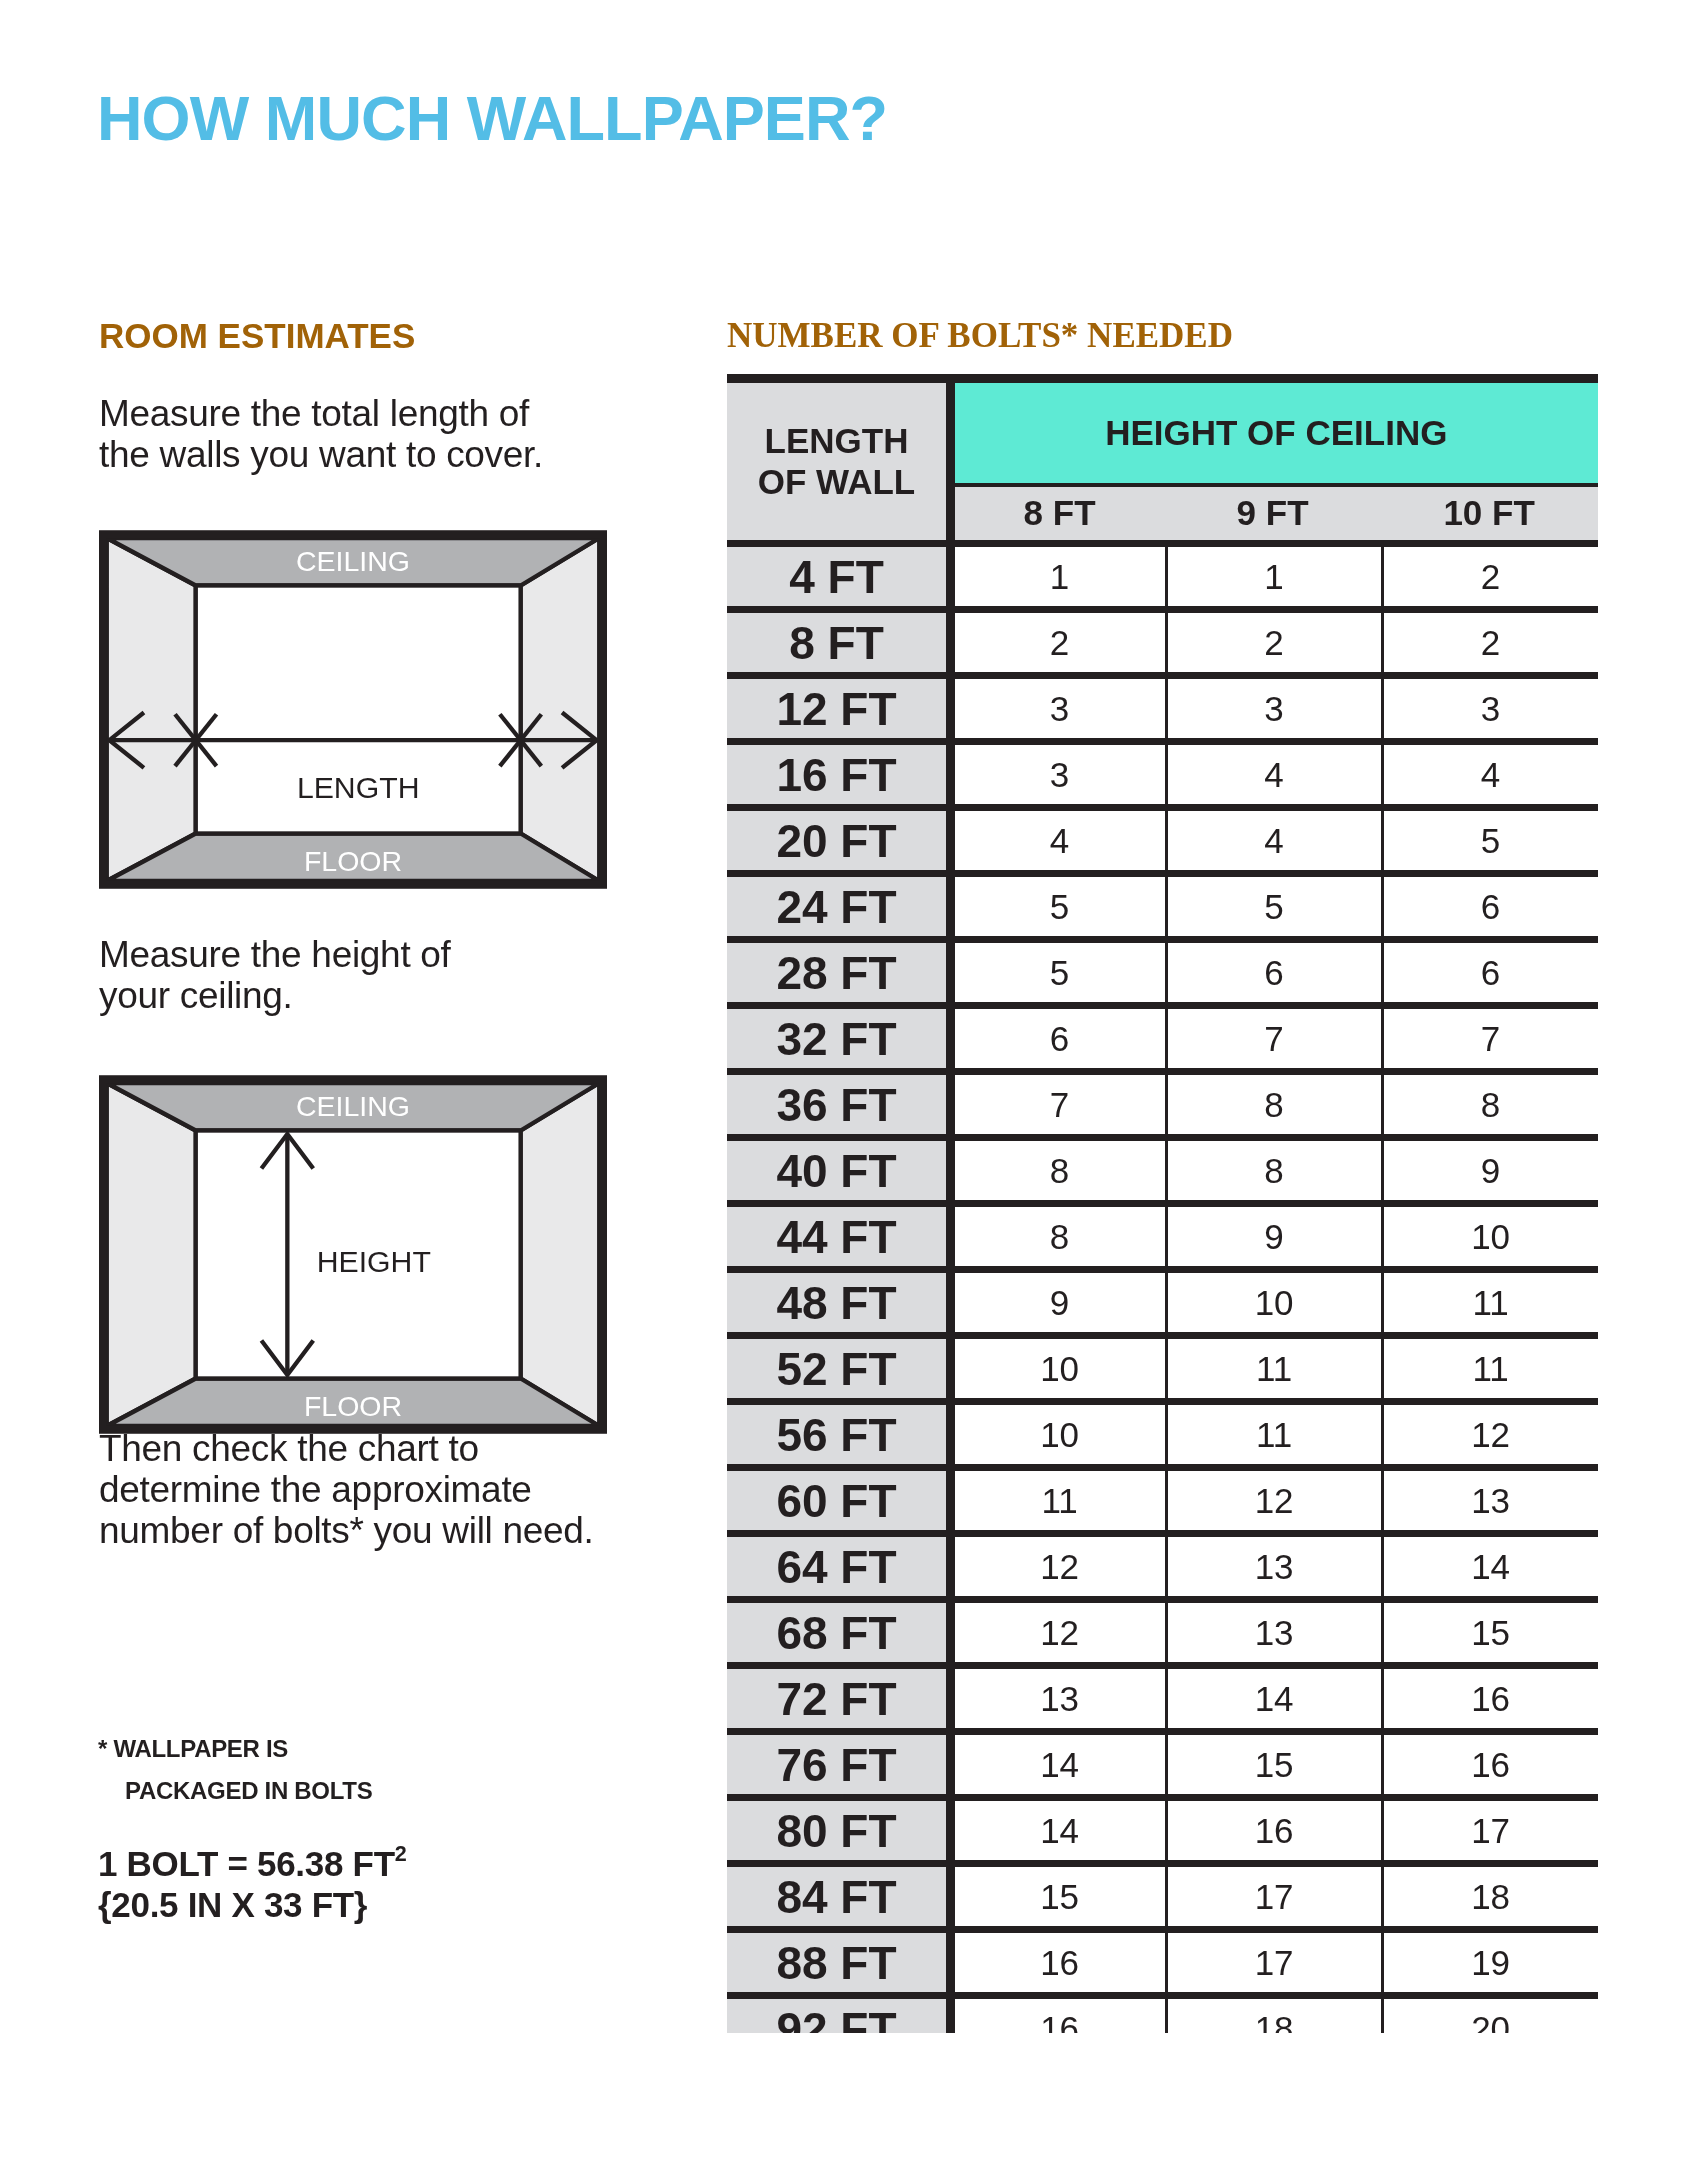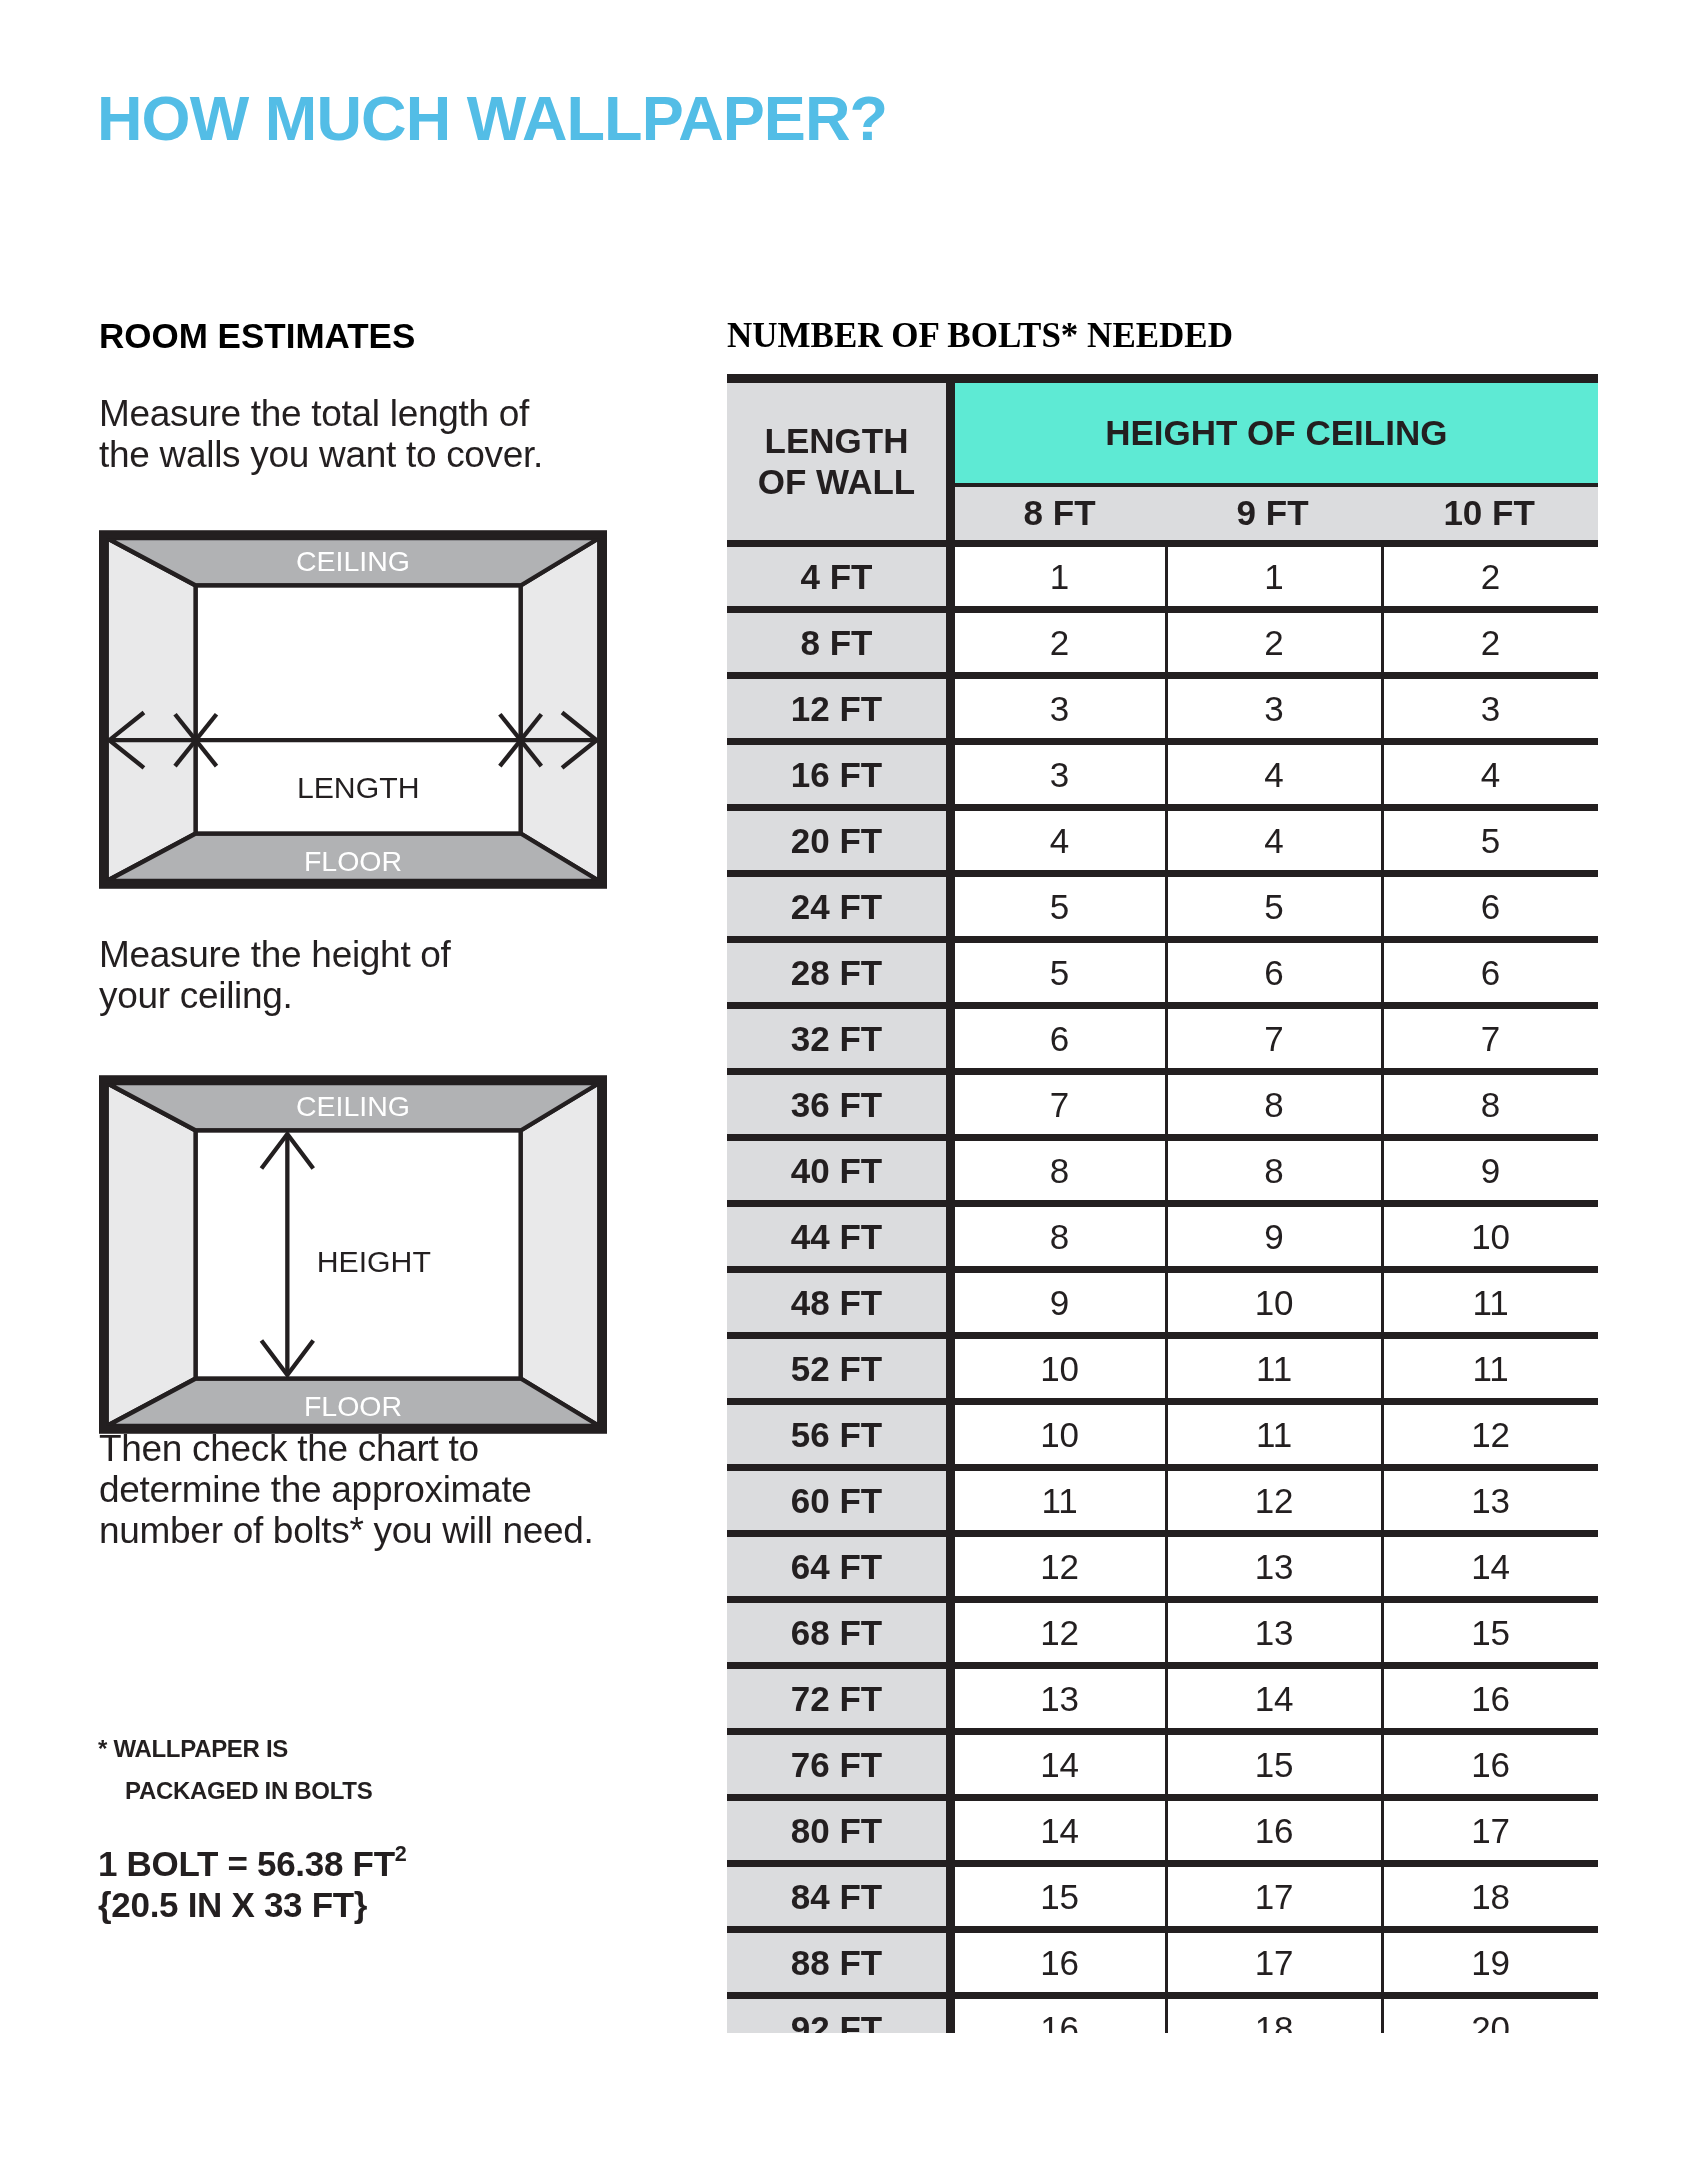--- a/index.html
+++ b/index.html
@@ -1,20 +1,20 @@
 <!DOCTYPE html>
 <html style="font-size:14px"><head>
 <meta charset="utf-8">
 <style>
   html,body{margin:0;padding:0;background:#fff;}
   .page{position:relative;width:1683px;height:2033px;background:#ffffff;overflow:hidden;
         font-family:"Liberation Sans",sans-serif;color:#231f20;padding-left:20px;}
   .title{position:absolute;left:97px;top:82px;font-size:63px;font-weight:bold;
          color:#53bde6;letter-spacing:-0.9px;white-space:nowrap;}
-  .h-blue{position:absolute;font-size:35px;font-weight:bold;color:#000000;white-space:nowrap;}
+  .h-blue{position:absolute;font-size:35px;font-weight:bold;color:#a16207;white-space:nowrap;}
   #room-heading{left:99px;top:316px;}
   #bolts-heading{left:727px;top:316px;width:871px;text-align:left;font-family:Liberation Serif, serif;}
   .para{position:absolute;left:99px;font-size:37px;line-height:41px;letter-spacing:-0.3px;color:#231f20;}
   #para1{top:393px;}
   #para2{top:934px;}
   #para3{top:1428px;}
   .diagram{position:absolute;left:99px;}
   #diagram-length{top:530px;}
   #diagram-height{top:1075px;}
   .dia-label{font-family:"Liberation Sans",sans-serif;}
@@ -41,21 +41,21 @@
   .th-cols{height:53px;display:flex;}
   .th-col{background:#dbdcde;display:flex;align-items:center;justify-content:center;
           font-size:35px;font-weight:bold;}
   .th-col.c1{width:210px;}
   .th-col.c2{width:216px;}
   .th-col.c3{width:217px;}
   .trow{display:flex;height:66px;border-bottom:0;}
   .trow{height:59px;margin-bottom:7px;position:relative;}
   #table-body{background:#231f20;}
   .td-label{width:219px;background:#dbdcde;display:flex;align-items:center;justify-content:center;
-            font-size:35px;font-weight:bold;}
+            font-size:46px;font-weight:bold;}
   .td{background:#ffffff;display:flex;align-items:center;justify-content:center;font-size:35px;font-weight:normal;}
   .td.c1{width:210px;}
   .td.c2{width:216px;border-left:3.5px solid #231f20;}
   .td.c3{width:217px;border-left:3.5px solid #231f20;}
   #table-body .trow:last-child{margin-bottom:0;}
   .gray-tab{width:219px;height:21px;background:#dbdcde;}
 </style>
 </head>
 <body>
 

